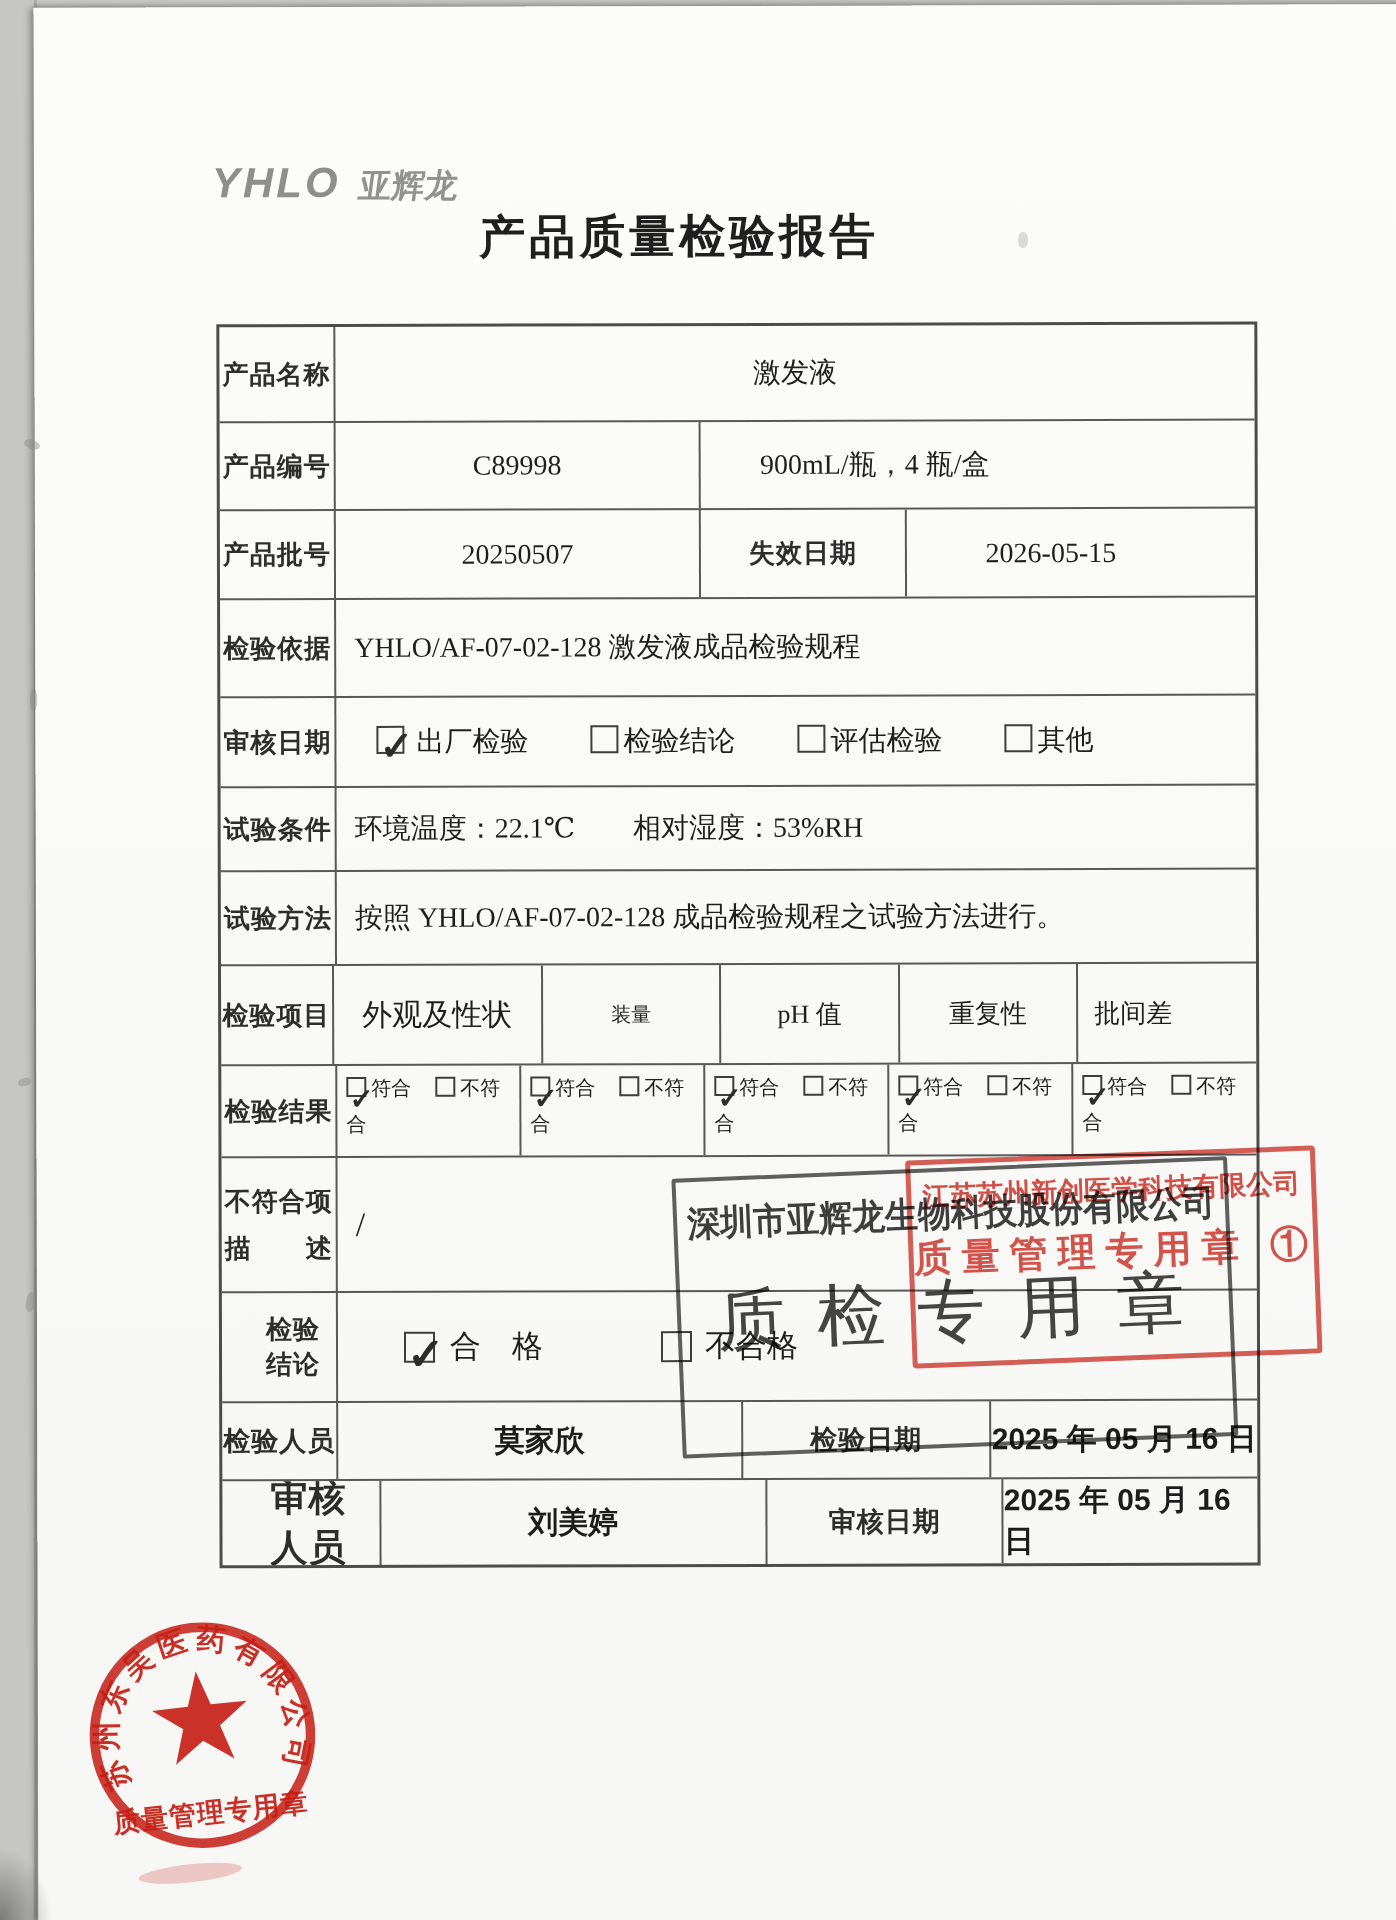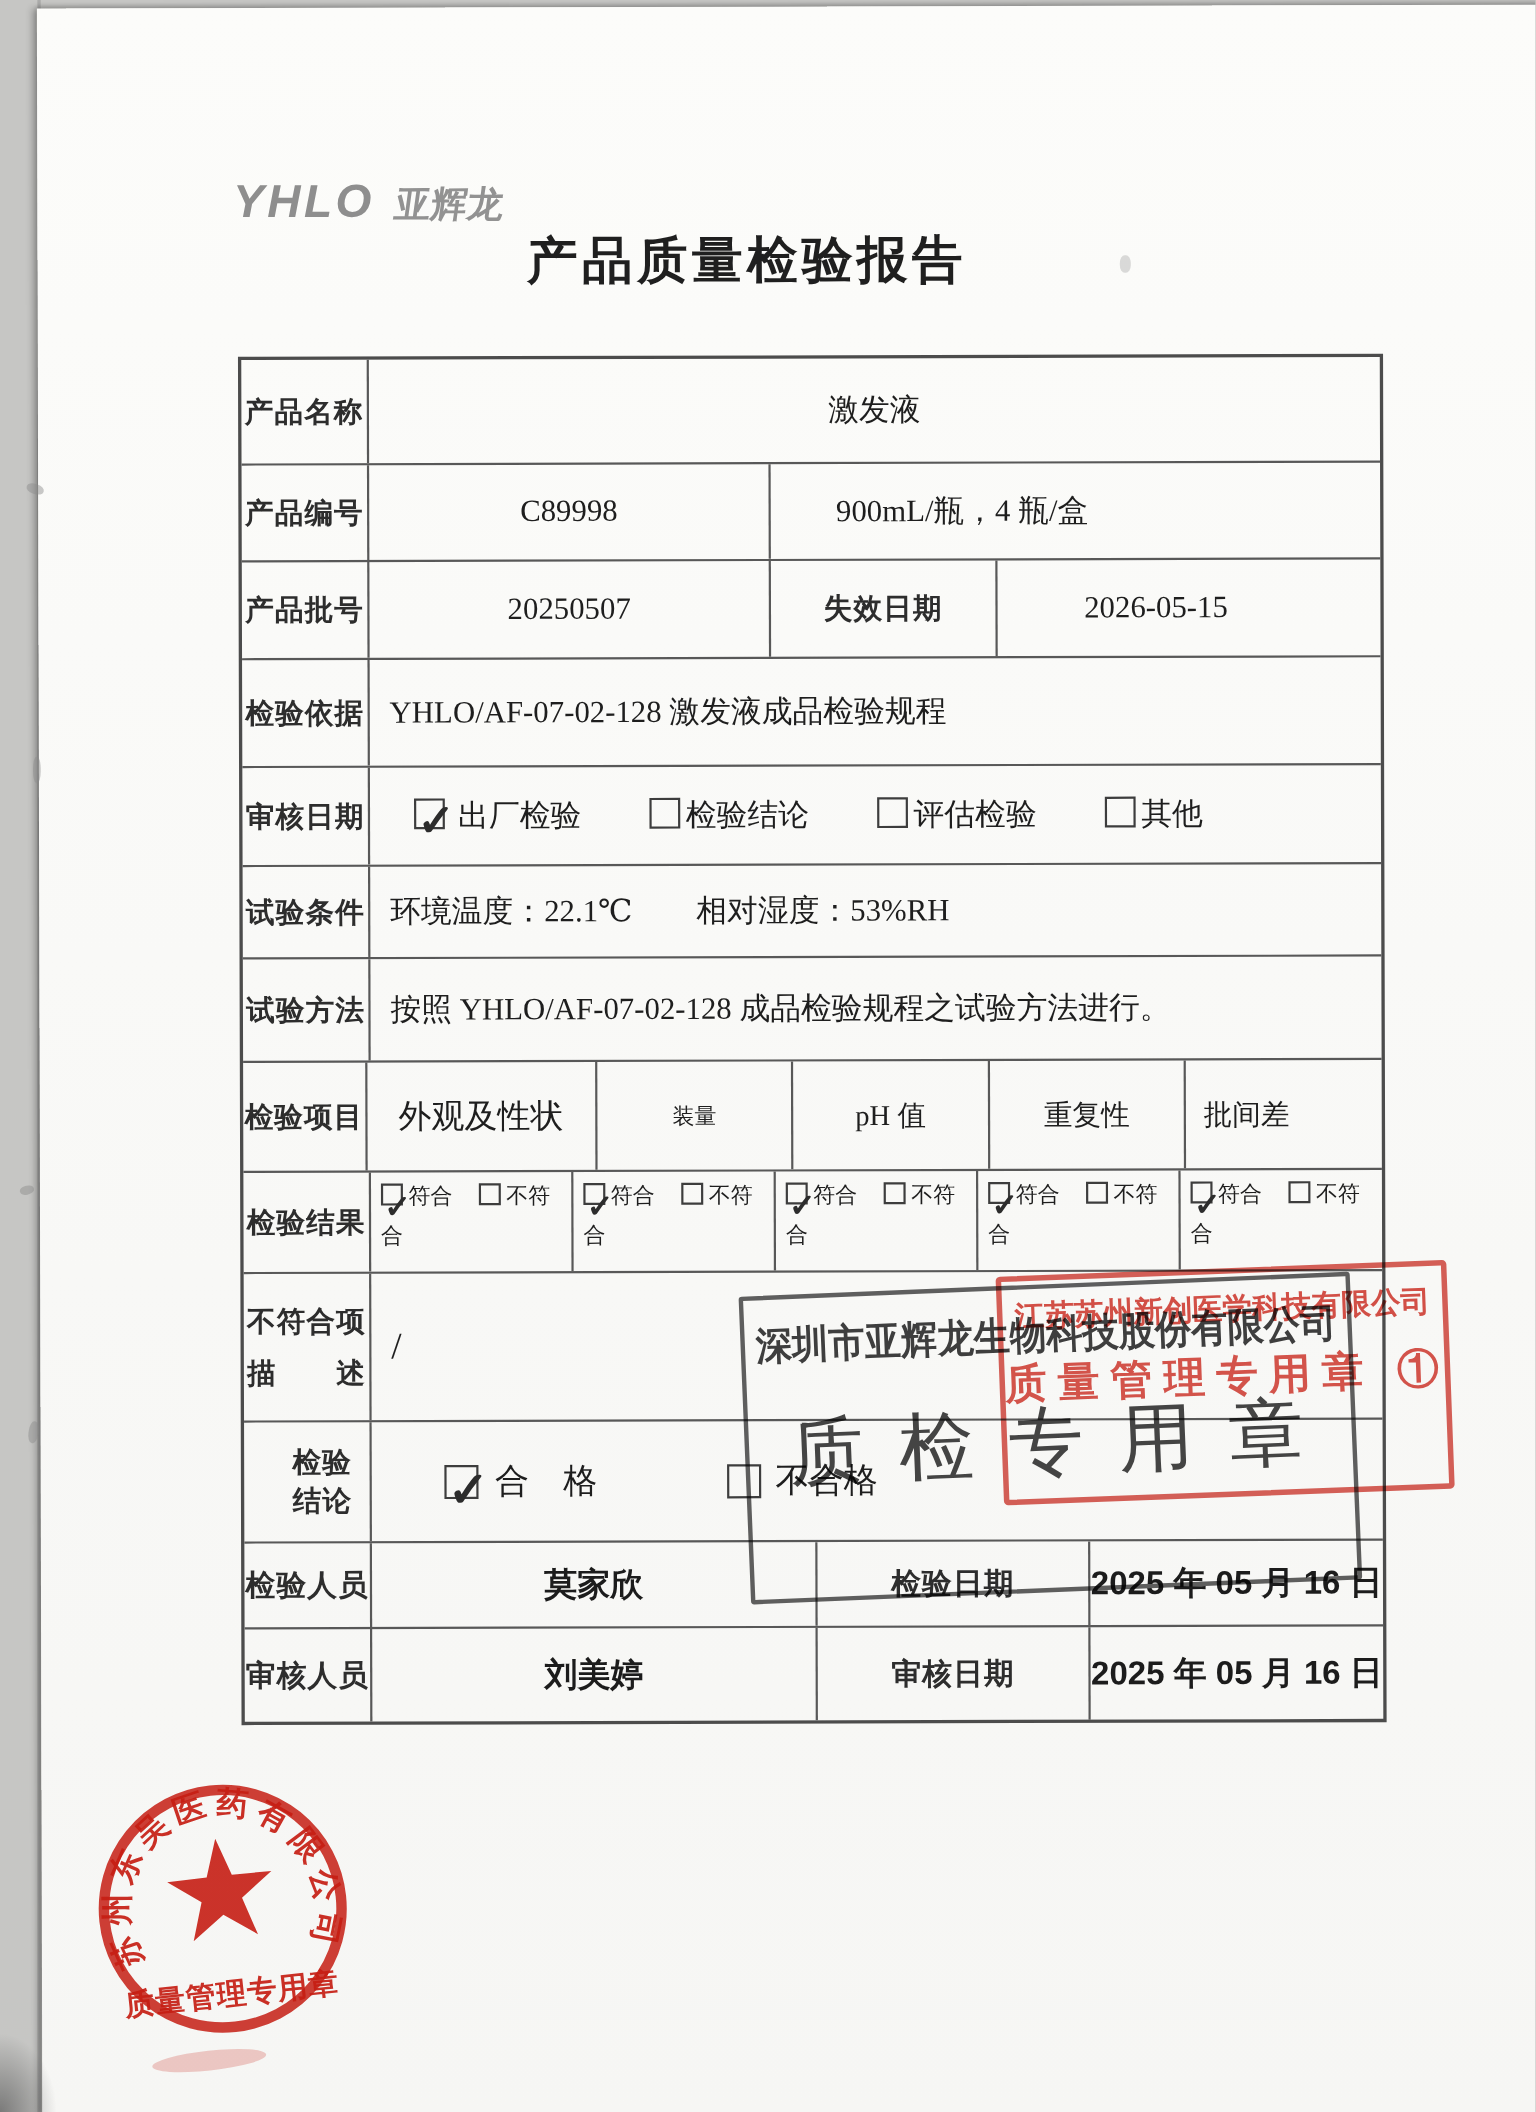--- a/index.html
+++ b/index.html
@@ -178,21 +178,21 @@
       </div>
 
       <div class="tr" style="height:78px;">
         <div class="td lbl" style="width:114px;font-size:27px;">检验人员</div>
         <div class="td valb" style="width:405px;">莫家欣</div>
         <div class="td lbl" style="width:248px;font-size:27px;">检验日期</div>
         <div class="td valb" style="width:268px;">2025 年 05 月 16 日</div>
       </div>
 
       <div class="tr" style="height:86px;">
-        <div class="td lbl" style="width:114px;font-size:27px;">审核人员</div>
+        <div class="td lbl" style="width:114px;font-size:37px;margin-left:48px;">审核人员</div>
         <div class="td valb" style="width:405px;">刘美婷</div>
         <div class="td lbl" style="width:248px;font-size:27px;">审核日期</div>
         <div class="td valb" style="width:268px;">2025 年 05 月 16 日</div>
       </div>
 
     </div>
 
     <div class="stamp-dark">
       <div class="l1">深圳市亚辉龙生物科技股份有限公司</div>
       <div class="l2">质检专用章</div>

